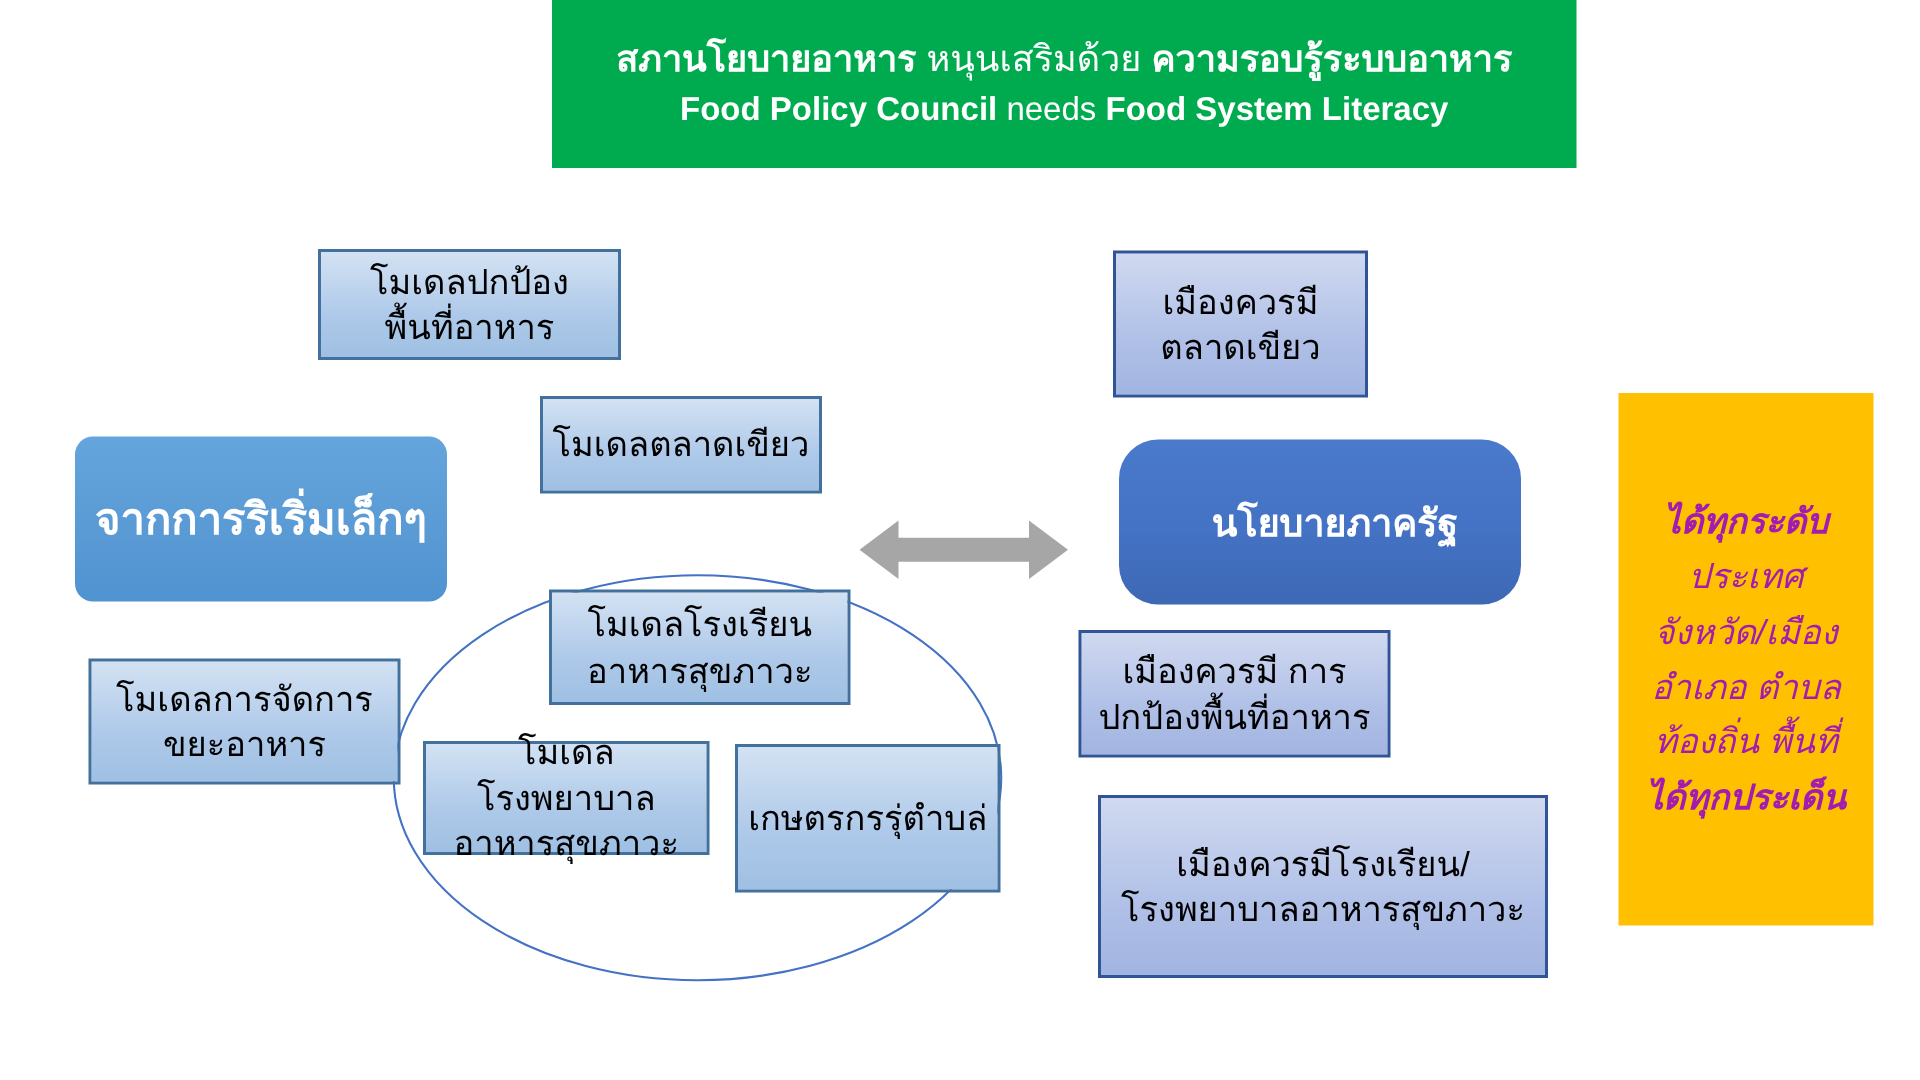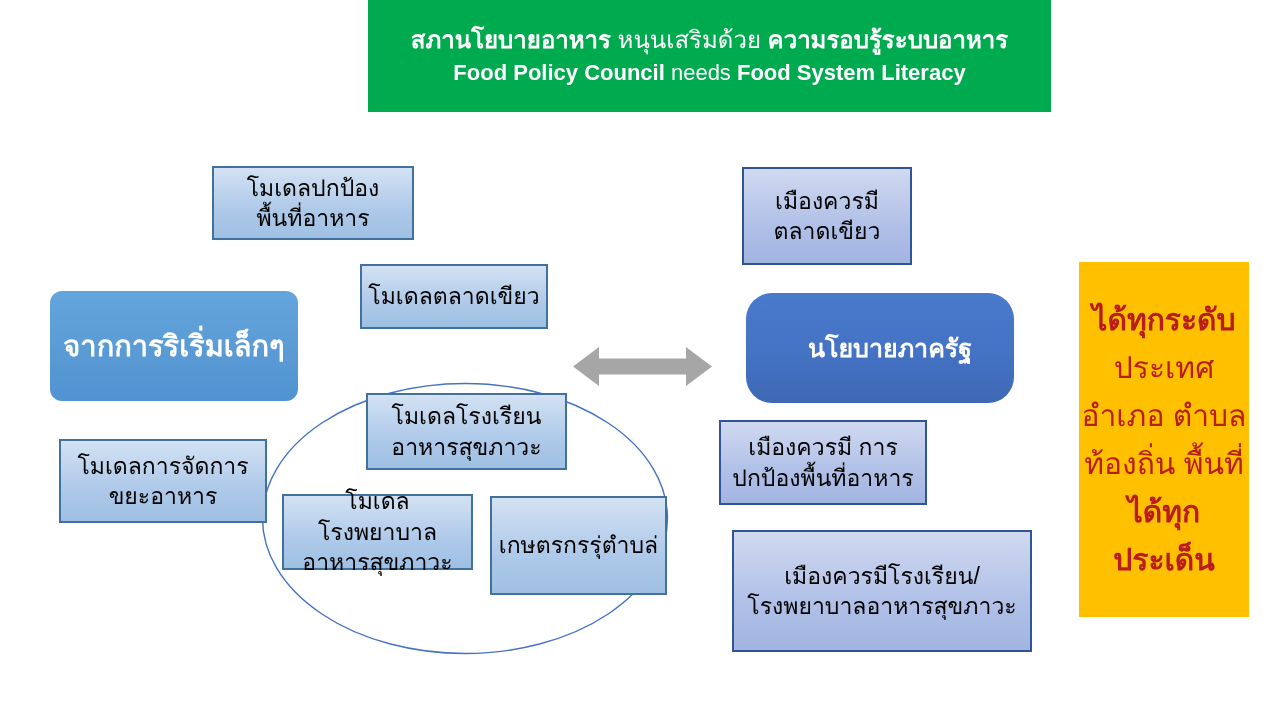--- a/index.html
+++ b/index.html
@@ -52,21 +52,21 @@
   #box-model-school       {left:356px;top:393px;width:201px;height:77px;}
   #box-model-hospital     {left:272px;top:494px;width:191px;height:76px;}
   #box-new-gen-farmers    {left:480px;top:496px;width:177px;height:99px;}
   #box-city-green-market  {left:732px;top:167px;width:170px;height:98px;}
   #box-city-protect       {left:709px;top:420px;width:208px;height:85px;}
   #box-city-school-hosp   {left:722px;top:530px;width:300px;height:122px;}
   
   #yellow-note{
     position:absolute;left:1069px;top:262px;width:170px;height:355px;background:#ffc000;
     display:flex;flex-direction:column;align-items:center;justify-content:center;
-    text-align:center;font-size:30px;line-height:1.6;z-index:2;color:#b91c1c;
+    text-align:center;font-size:23px;line-height:1.6;z-index:2;color:#a21caf;font-style:italic;
   }
   #yellow-note .bold{font-weight:bold;}
   
   #cluster-ellipse{position:absolute;left:251px;top:382px;width:408px;height:273px;z-index:1;}
   #double-arrow{position:absolute;left:563px;top:345px;width:139px;height:43px;z-index:2;}
 </style>
 </head>
 <body>
 
 <div id="slide">
@@ -132,18 +132,19 @@
   </div>
 
   <div class="box box-right" id="box-city-school-hosp">
     <div>เมืองควรมีโรงเรียน/</div>
     <div>โรงพยาบาลอาหารสุขภาวะ</div>
   </div>
 
   <div id="yellow-note">
     <div class="bold">ได้ทุกระดับ</div>
     <div>ประเทศ</div>
+    <div>จังหวัด/เมือง</div>
     <div>อำเภอ ตำบล</div>
     <div>ท้องถิ่น พื้นที่</div>
     <div class="bold">ได้ทุกประเด็น</div>
   </div>
 
 </div>
 
 </body></html>

